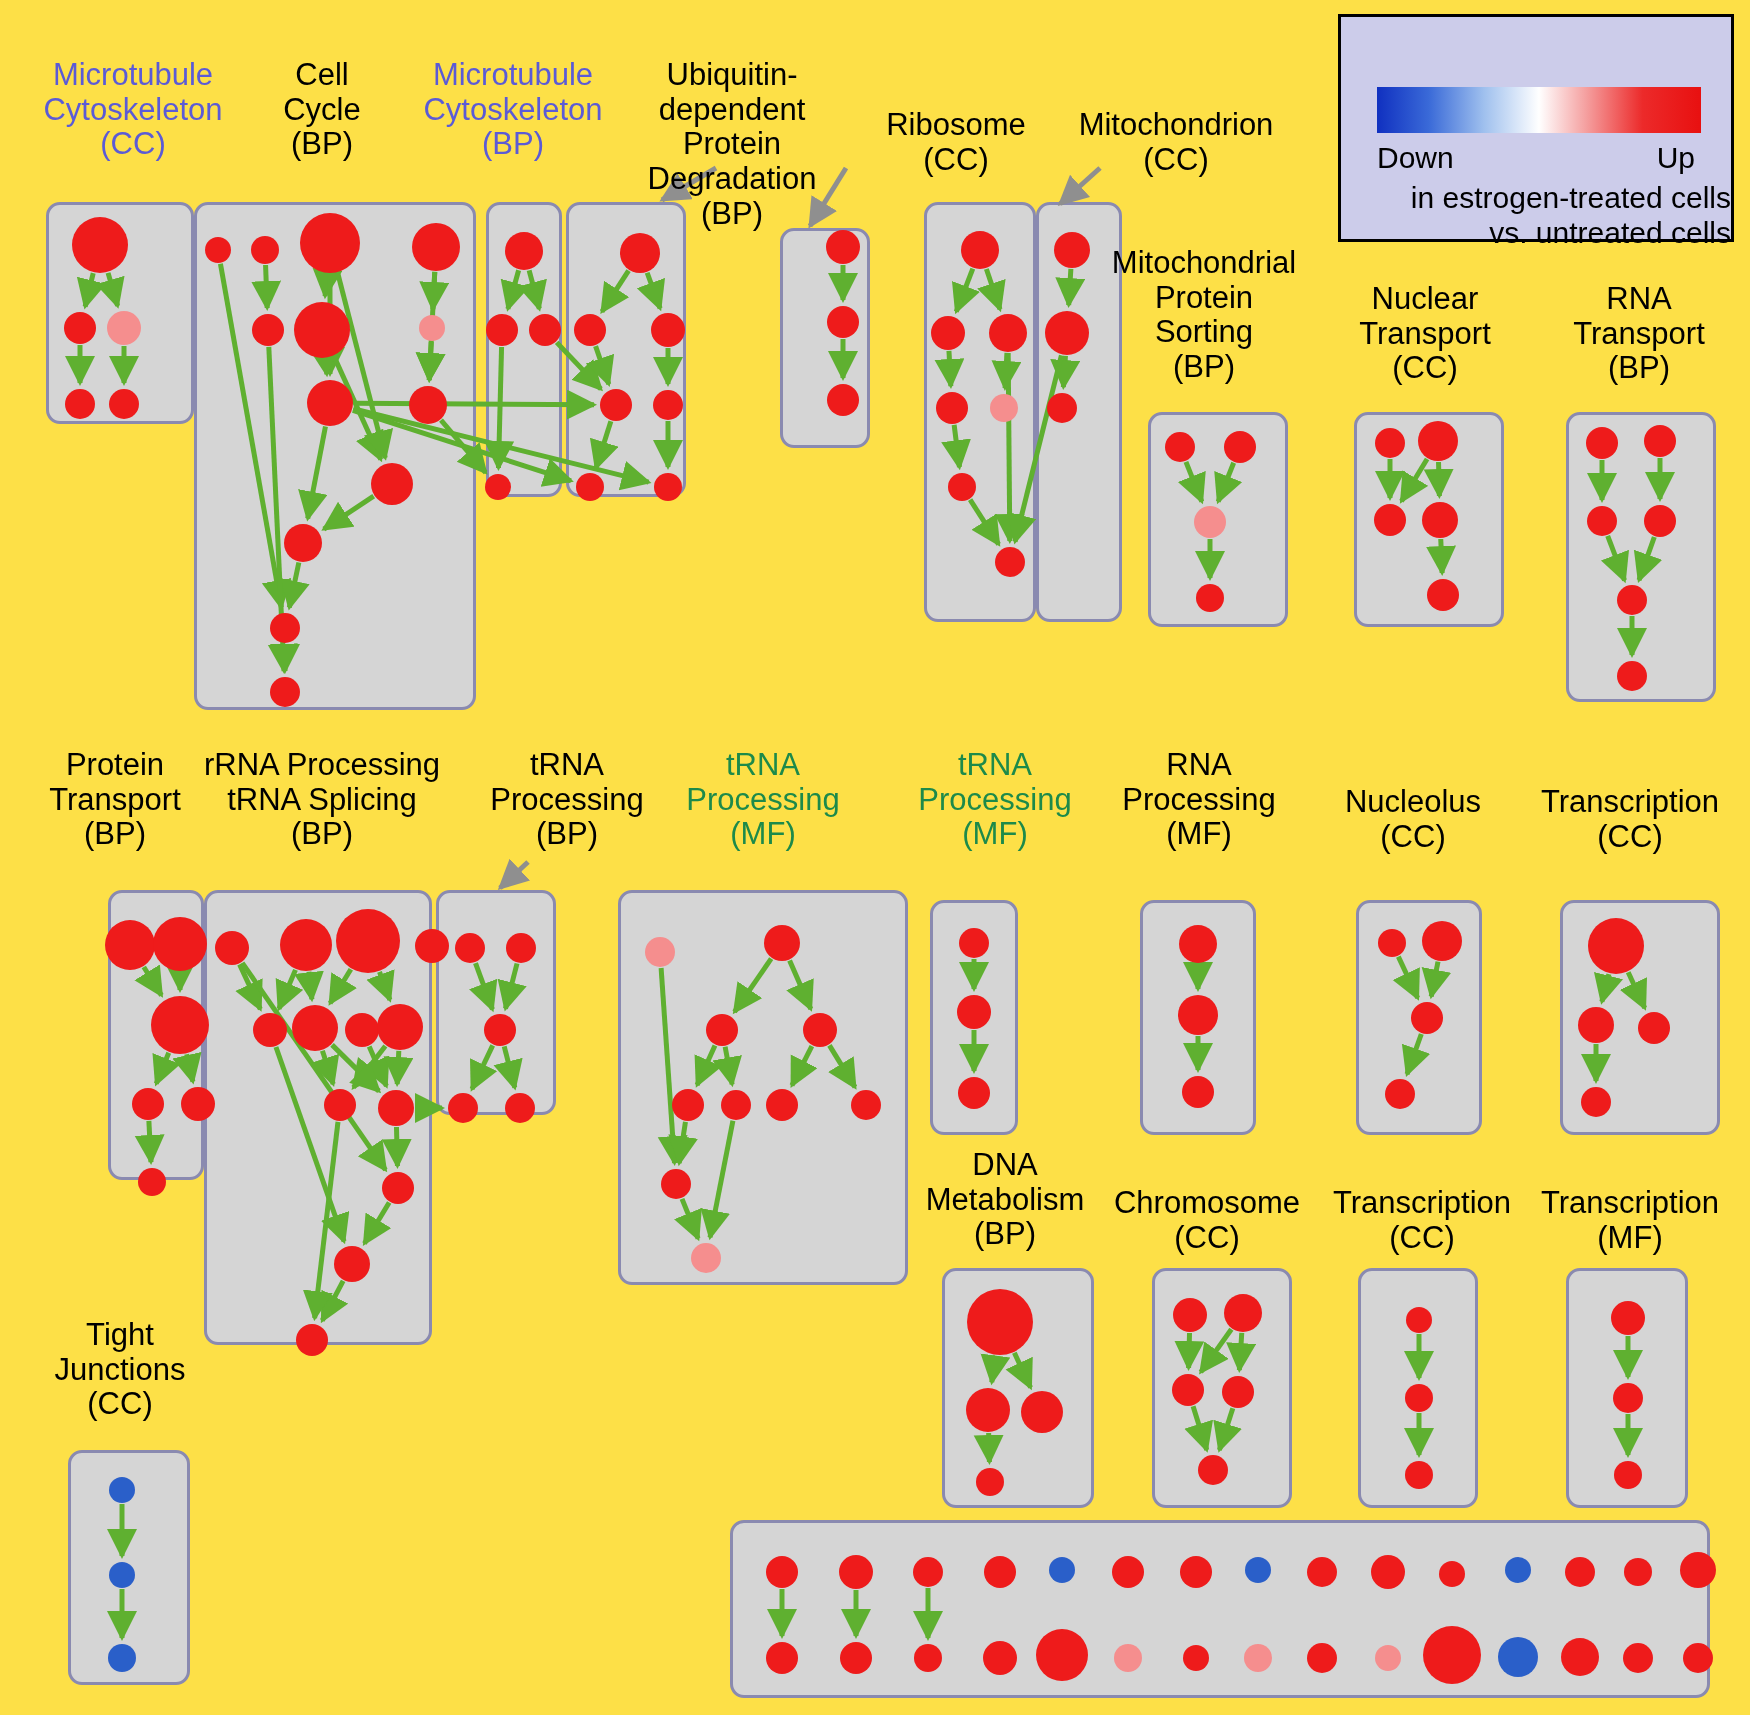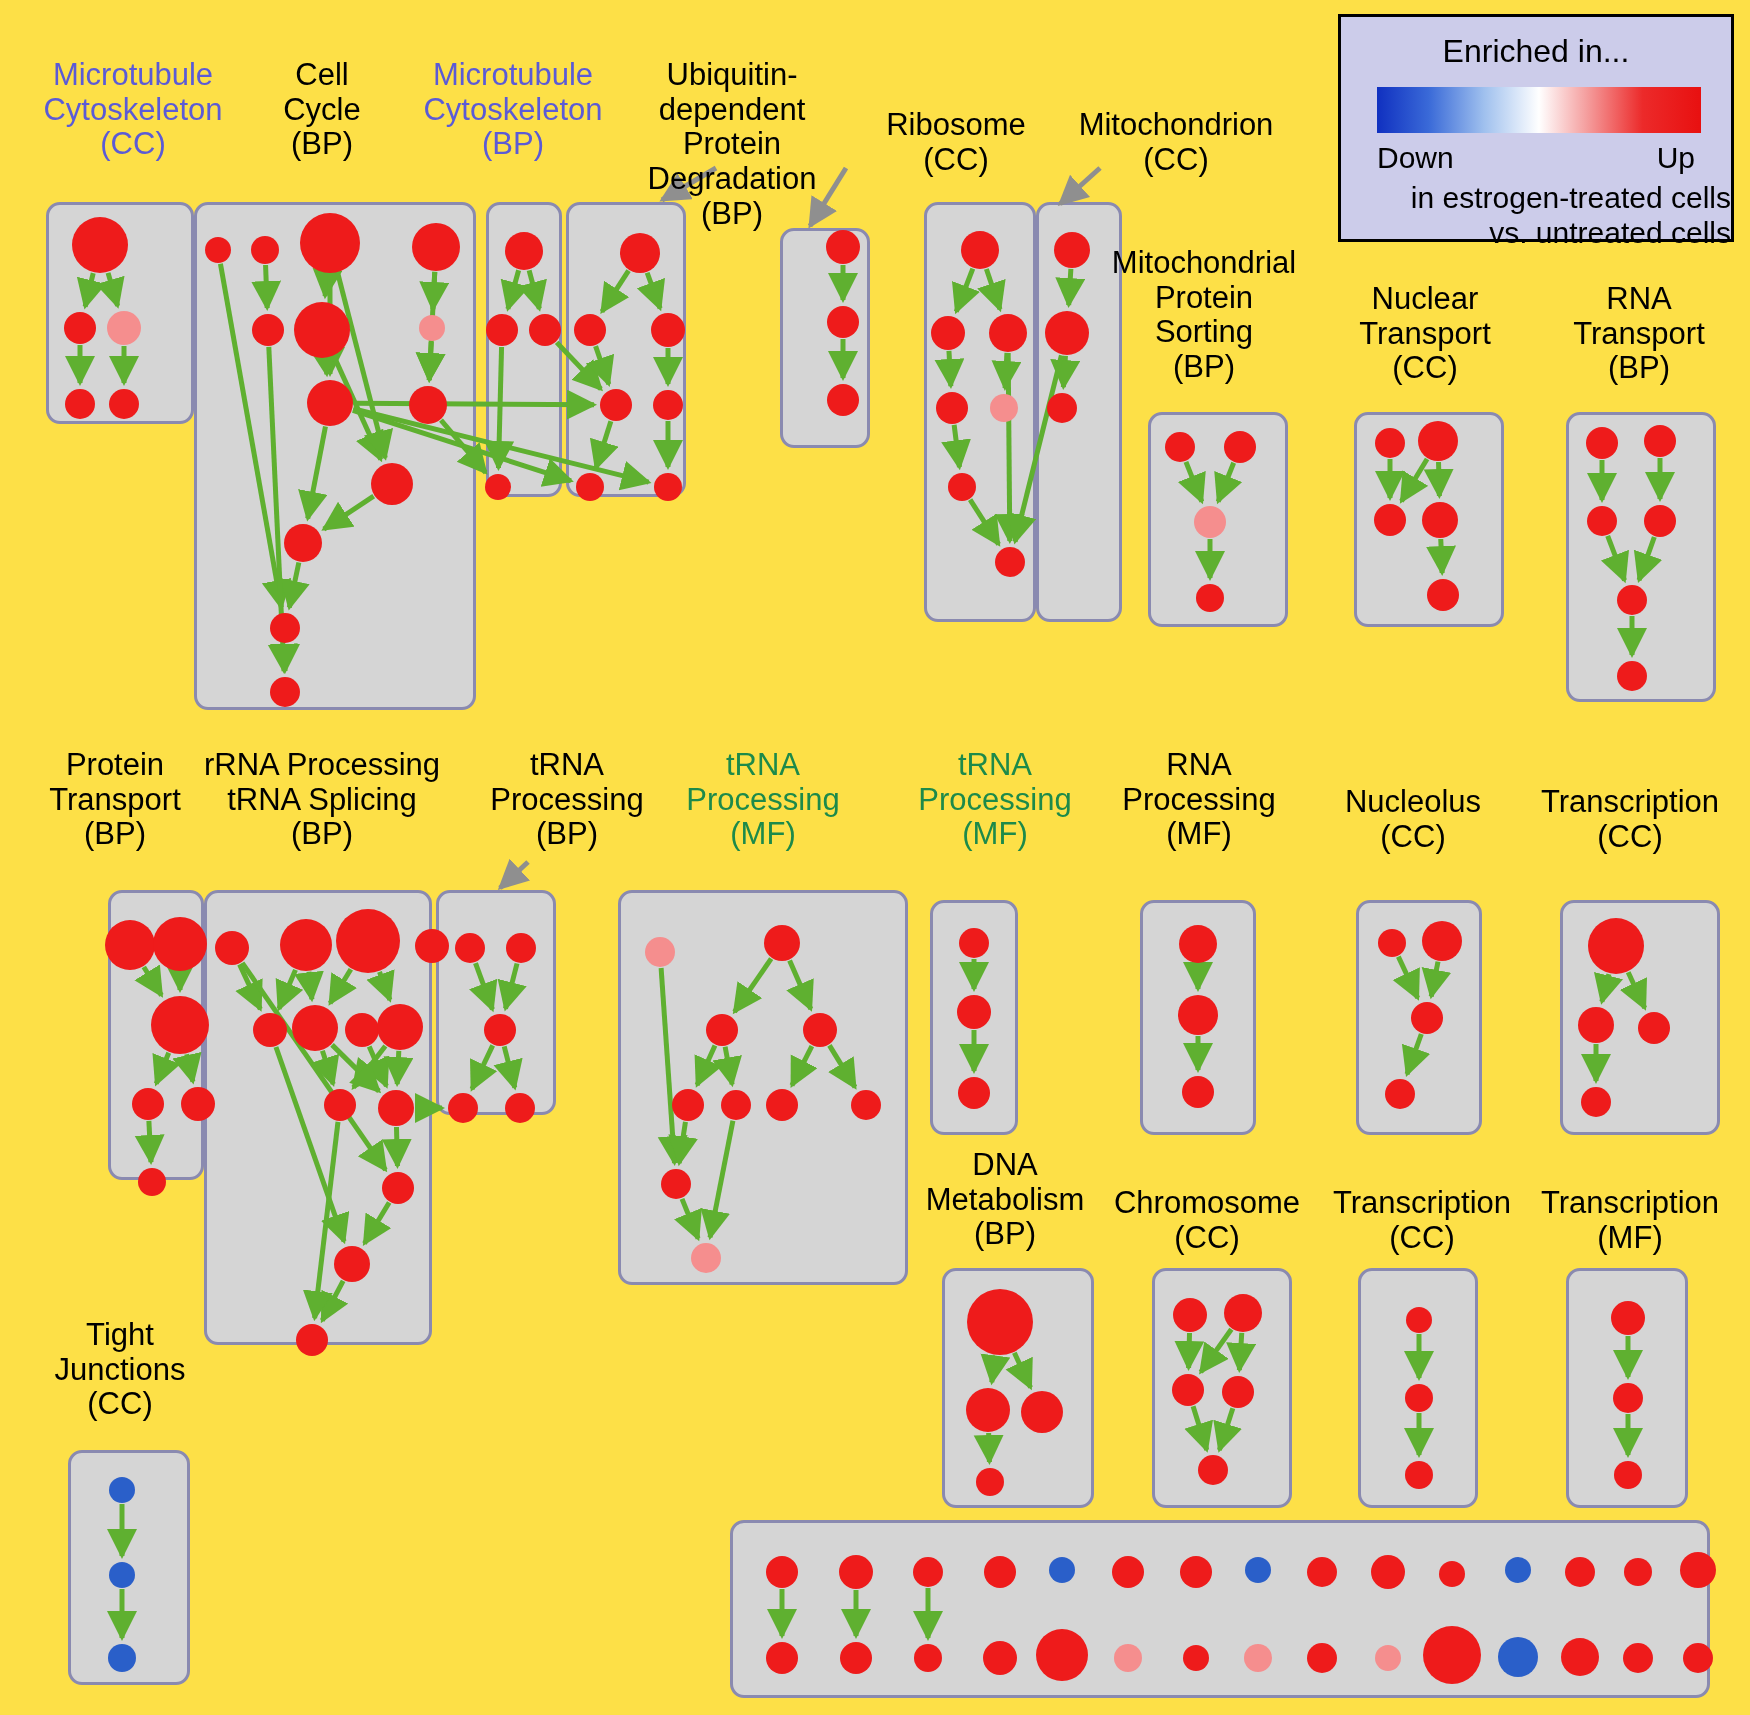--- a/index.html
+++ b/index.html
@@ -459,21 +459,20 @@
 (CC)</div>
       <div class="label" style="left: 1520px; top: 1186px; width: 220px;">Transcription
 (MF)</div>
       <div class="label" style="left: 30px; top: 1318px; width: 180px;">Tight
 Junctions
 (CC)</div>
     </div>
 
 
   <div class="legend" style="left:1338px; top:14px; width:396px; height:228px;">
-    <div class="legend-title" style="top:16px;">Enriched in...</div>
     <div class="grad" style="left:36px; top:70px; width:324px; height:46px;"></div>
     <div class="legend-sub" style="left:36px; top:124px;">Down</div>
     <div class="legend-sub" style="right:36px; top:124px;">Up</div>
     <div class="legend-sub" style="left:0; top:164px; width:100%; text-align:right; white-space:pre-line; line-height:1.15;">in estrogen-treated cells
 vs. untreated cells</div>
   </div>
 
 </div>
 
 </body></html>

